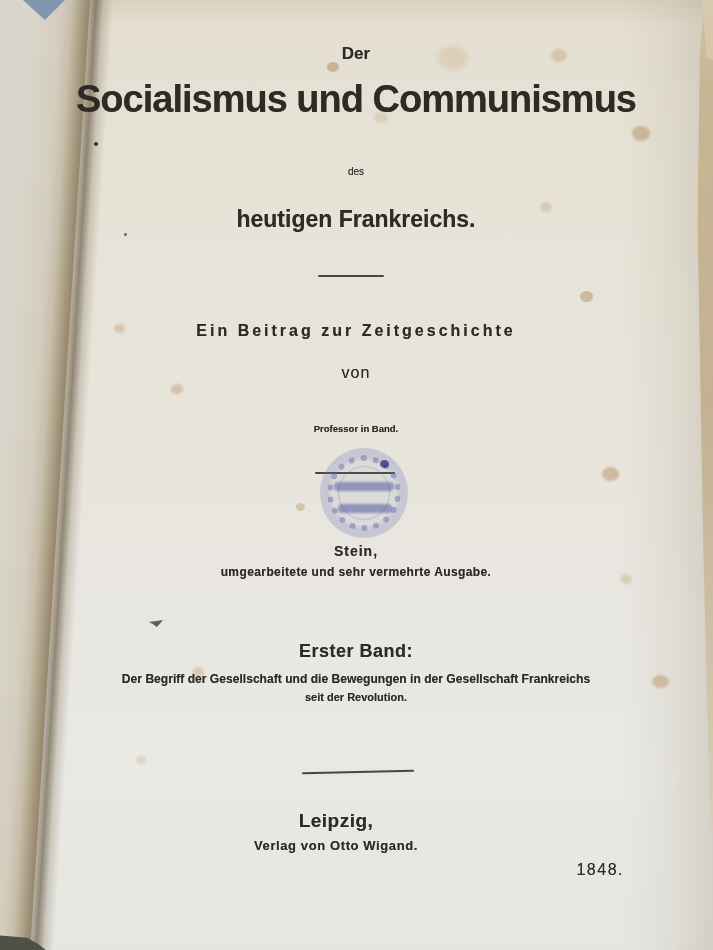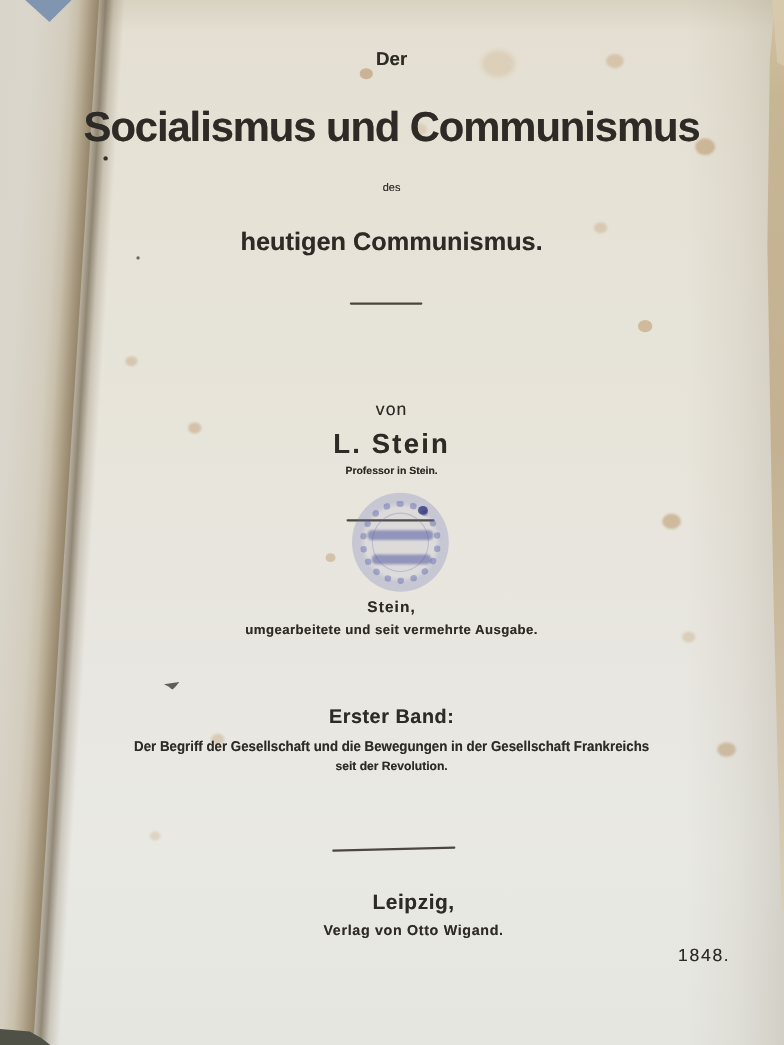--- a/index.html
+++ b/index.html
@@ -27,21 +27,21 @@
     background:linear-gradient(90deg,rgba(120,104,78,0) 0%,rgba(122,105,80,0.40) 42%,rgba(92,77,54,0.62) 58%,rgba(130,115,90,0.28) 76%,rgba(160,148,126,0) 100%);}
   
   .bg-wedge{position:absolute;left:20px;top:0;width:48px;height:20px;background:#8095af;
     clip-path:polygon(6% 0,94% 0,52% 100%);}
   
   .table-corner{position:absolute;left:0;bottom:0;width:52px;height:17px;background:#4f5147;
     clip-path:polygon(0 15%,52% 28%,72% 62%,88% 100%,0 100%);}
   
   .line{position:absolute;left:48px;width:616px;text-align:center;color:#2e2b26;
     text-shadow:0 0 .6px rgba(46,43,38,.55);}
-  .imprint{width:576px;padding-left:40px;}
+  .imprint{width:576px;}
   .rule{position:absolute;height:2px;background:#4a473f;border-radius:1px;}
   
   .stamp{position:absolute;left:320px;top:448px;width:88px;height:90px;border-radius:50%;
     background:radial-gradient(circle at 50% 50%,rgba(126,130,192,0.10) 0 50%,rgba(106,112,182,0.26) 58% 74%,rgba(126,130,192,0.10) 80%,rgba(126,130,192,0) 88%);}
   .stamp .ring{position:absolute;inset:7px;border-radius:50%;border:6px dotted rgba(92,98,170,0.42);filter:blur(.4px);}
   .stamp .inner-ring{position:absolute;inset:18px;border-radius:50%;border:1px solid rgba(100,106,176,0.28);}
   .stamp .bar{position:absolute;left:14px;height:9px;border-radius:4px;background:rgba(72,78,156,0.50);filter:blur(1.1px);}
   .stamp .bar1{top:34px;width:60px;}
   .stamp .bar2{top:56px;width:54px;left:18px;}
   .stamp .blot{position:absolute;left:60px;top:12px;width:9px;height:8px;border-radius:50%;
@@ -79,48 +79,48 @@
   <div class="stain" style="left:620px;top:574px;width:12px;height:10px;background:rgba(182,140,85,.26);filter:blur(1px)"></div>
   <div class="stain" style="left:652px;top:675px;width:17px;height:13px;background:rgba(172,126,68,.38);filter:blur(1px)"></div>
   <div class="stain" style="left:192px;top:667px;width:12px;height:10px;background:rgba(178,134,78,.28);filter:blur(1px)"></div>
   <div class="stain" style="left:136px;top:756px;width:10px;height:8px;background:rgba(180,138,82,.22);filter:blur(1px)"></div>
   <div class="speck" style="left:94px;top:142px;"></div>
   <div class="speck" style="left:124px;top:233px;width:3px;height:3px;opacity:.7"></div>
   <div class="pencil-mark"></div>
 
   <div class="line" style="top:44px;font-size:17px;font-weight:bold;">Der</div>
 
-  <div class="line" style="top:95px;font-size:38px;font-weight:bold;letter-spacing:-1px;">Socialismus und Communismus</div>
+  <div class="line" style="top:78px;font-size:38px;font-weight:bold;letter-spacing:-1px;">Socialismus und Communismus</div>
 
   <div class="line" style="top:166px;font-size:10px;">des</div>
 
-  <div class="line" style="top:206px;font-size:23px;font-weight:bold;">heutigen Communismus.</div>
+  <div class="line" style="top:206px;font-size:23px;font-weight:bold;">heutigen Frankreichs.</div>
 
   <div class="rule" style="top:275px;left:318px;width:66px;"></div>
 
+  <div class="line" style="top:322px;font-size:16px;font-weight:bold;letter-spacing:3px;">Ein Beitrag zur Zeitgeschichte</div>
 
   <div class="line" style="top:364px;font-size:16px;letter-spacing:1px;">von</div>
 
-  <div class="line" style="top:390px;font-size:25px;font-weight:bold;letter-spacing:2px;">L. Stein</div>
 
-  <div class="line" style="top:423px;font-size:9.5px;font-weight:bold;">Professor in Stein.</div>
+  <div class="line" style="top:423px;font-size:9.5px;font-weight:bold;">Professor in Band.</div>
 
   <div class="rule" style="top:472px;left:315px;width:80px;height:1.5px;"></div>
 
   <div class="stamp">
     <div class="ring"></div>
     <div class="inner-ring"></div>
     <div class="bar bar1"></div>
     <div class="bar bar2"></div>
     <div class="blot"></div>
   </div>
 
   <div class="line" style="top:543px;font-size:14px;font-weight:bold;letter-spacing:1px;">Stein,</div>
 
-  <div class="line" style="top:565px;font-size:12px;font-weight:bold;letter-spacing:.4px;">umgearbeitete und seit vermehrte Ausgabe.</div>
+  <div class="line" style="top:565px;font-size:12px;font-weight:bold;letter-spacing:.4px;">umgearbeitete und sehr vermehrte Ausgabe.</div>
 
   <div class="line" style="top:641px;font-size:18px;font-weight:bold;letter-spacing:.5px;">Erster Band:</div>
 
   <div class="line" style="top:671px;font-size:13px;font-weight:bold;transform:scaleX(.93);">Der Begriff der Gesellschaft und die Bewegungen in der Gesellschaft Frankreichs</div>
 
   <div class="line" style="top:691px;font-size:11px;font-weight:bold;">seit der Revolution.</div>
 
   <div class="rule" style="top:771px;left:302px;width:112px;height:1.5px;transform:rotate(-1.4deg);"></div>
 
   <div class="line imprint" style="top:810px;font-size:19px;font-weight:bold;letter-spacing:.5px;">Leipzig,</div>

